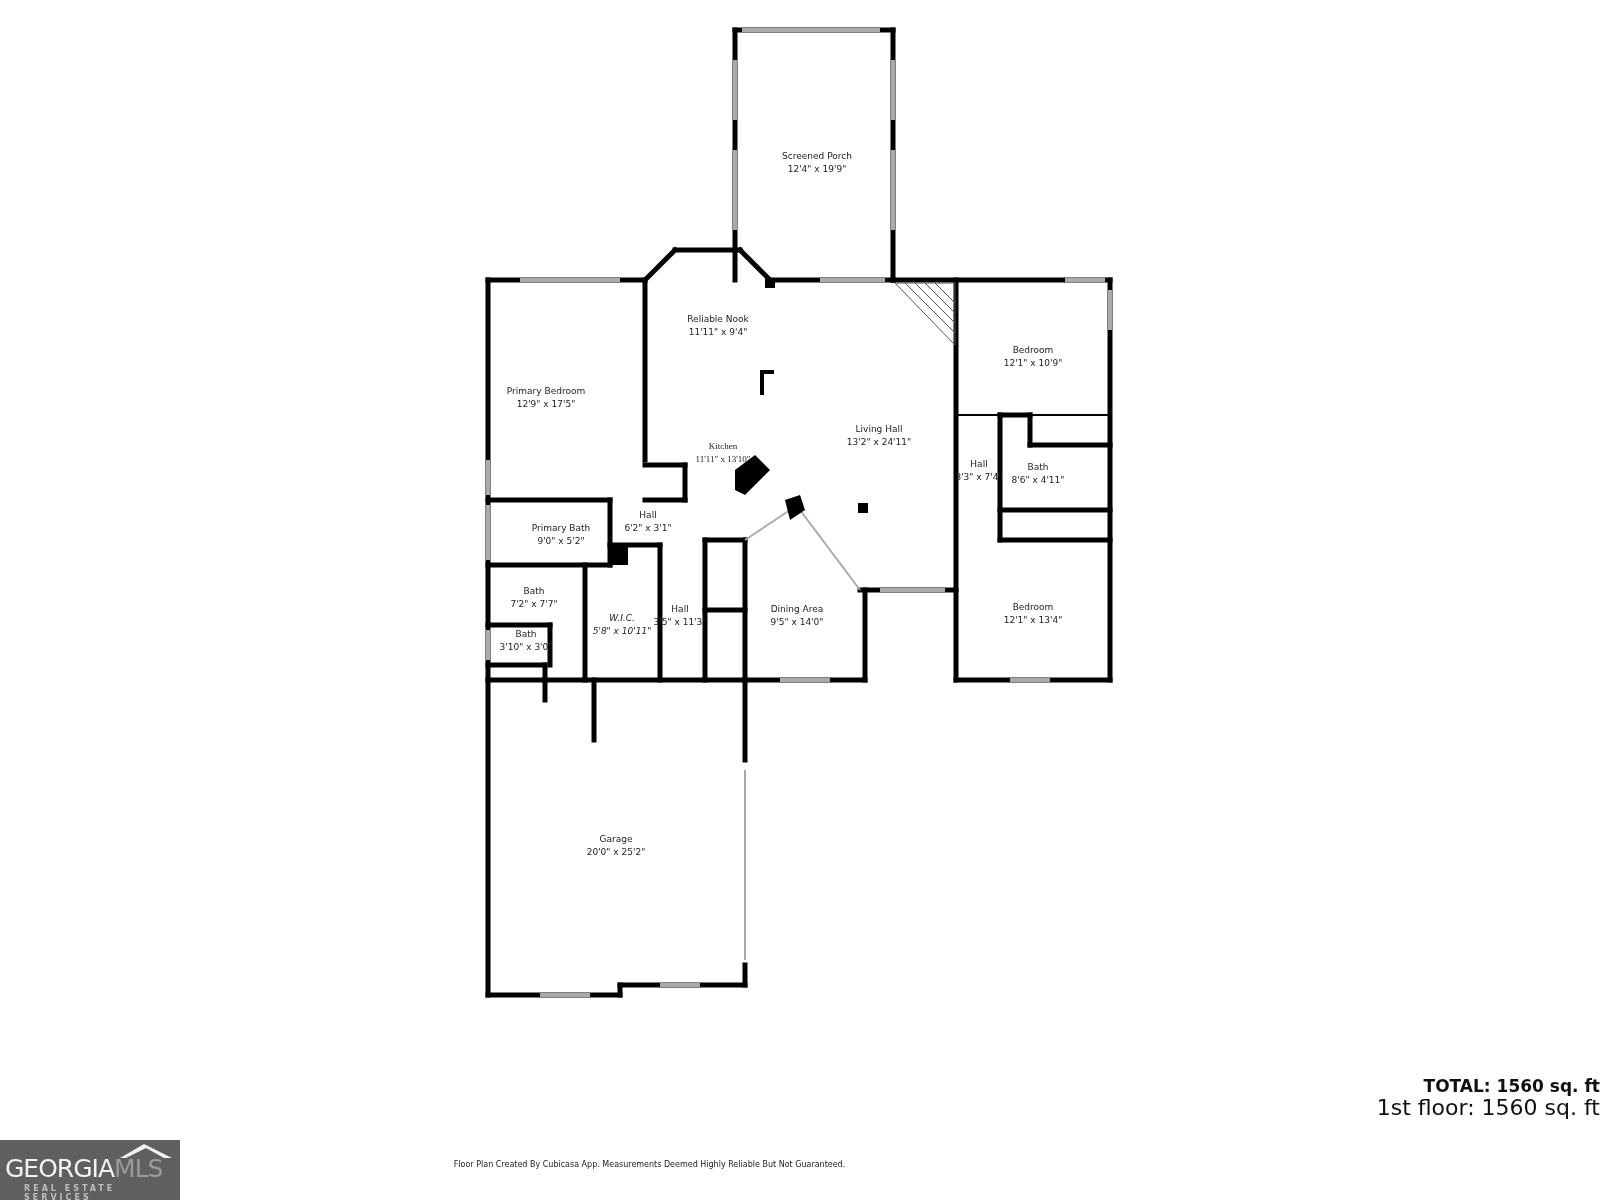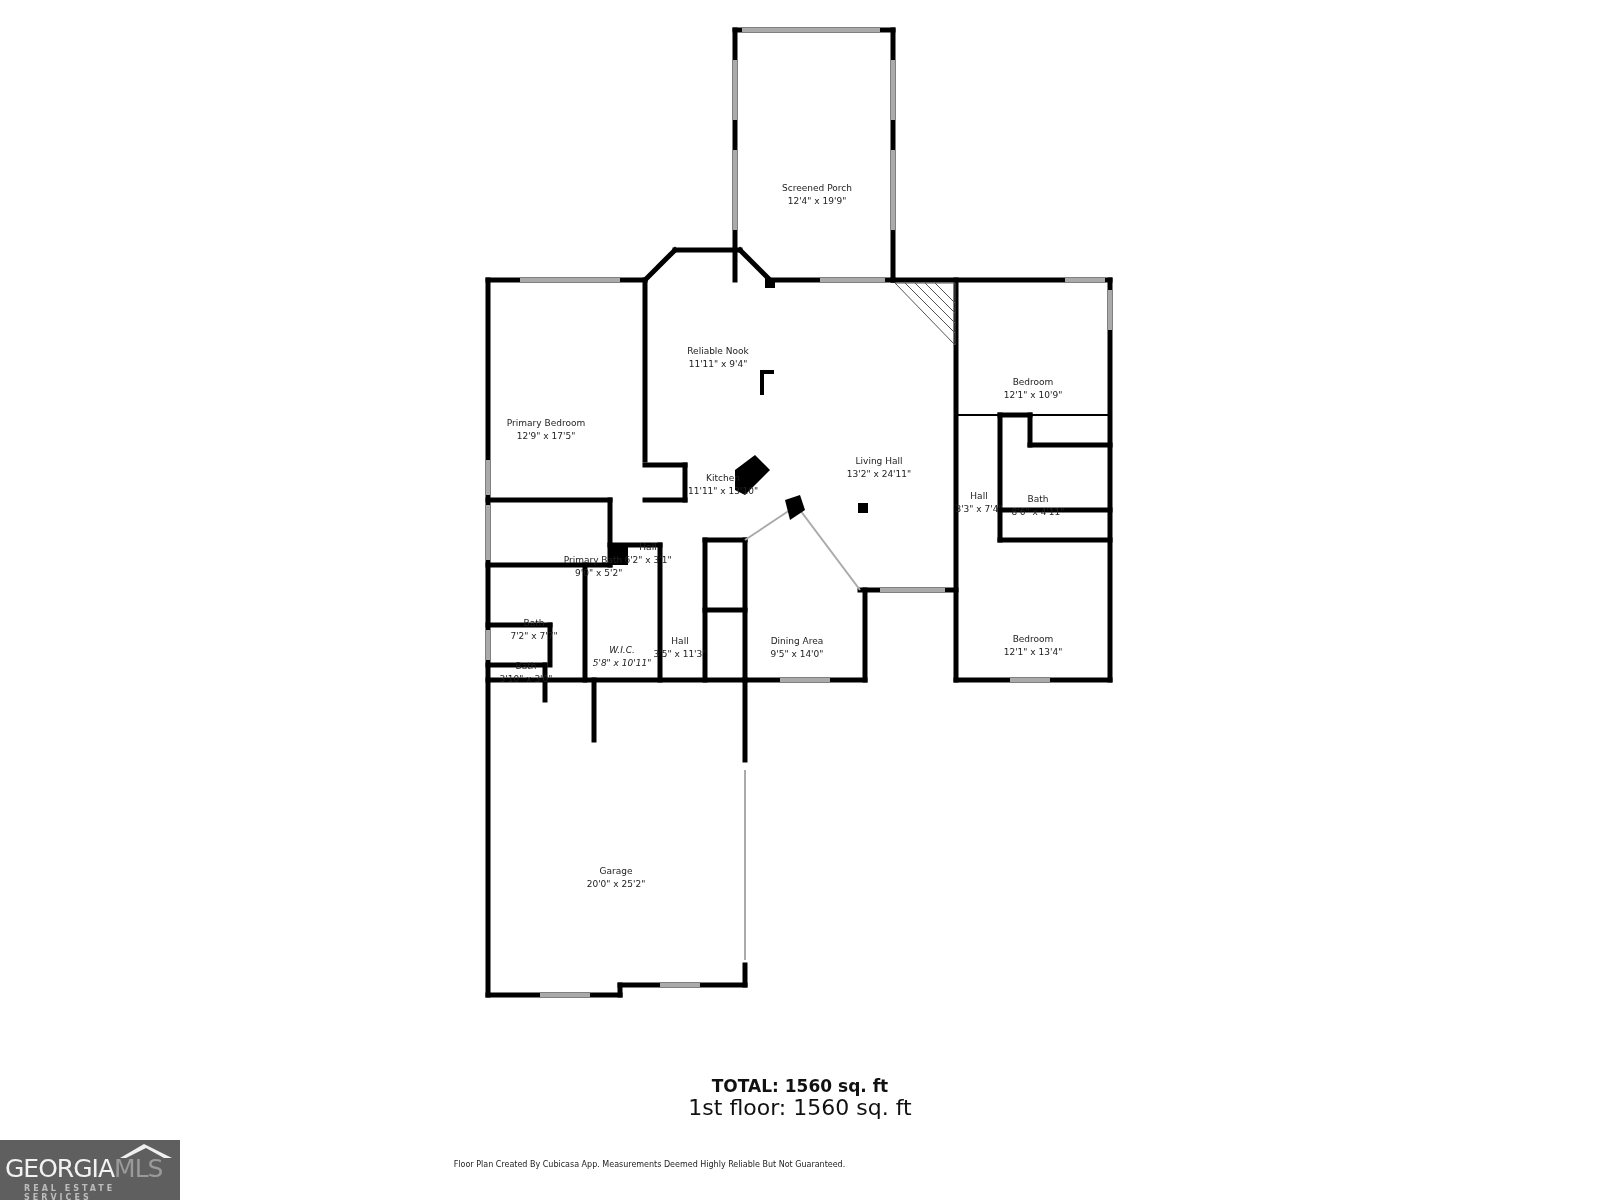--- a/index.html
+++ b/index.html
@@ -1,21 +1,21 @@
 <!DOCTYPE html>
 <html><head>
 <meta charset="utf-8">
 <style>
   html, body { margin: 0; padding: 0; background: #ffffff; }
   body { width: 1600px; height: 1200px; position: relative; overflow: hidden; font-family: "DejaVu Sans", sans-serif; }
   #plan { position: absolute; left: 0; top: 0; width: 1600px; height: 1200px; }
   .room-label { position: absolute; transform: translate(-50%, 0); text-align: center; font-size: 9px; color: #222; line-height: 13px; white-space: nowrap; }
-  .room-label .rname { display: block; margin-top: 32px; }
+  .room-label .rname { display: block; }
   .room-label .rdim { display: block; }
-  .summary { position: absolute; left: 0; width: 1600px; text-align: center; top: 1075px; color: #111; }
+  .summary { position: absolute; left: 0; width: 1600px; text-align: right; top: 1075px; color: #111; }
   .summary .total { font-weight: bold; font-size: 17px; line-height: 22px; }
   .summary .floor { font-size: 22px; line-height: 22px; }
   .summary .excluded { font-size: 17px; line-height: 22px; }
   .disclaimer { position: absolute; left: 0; width: 1299px; top: 1160px; text-align: center; font-size: 8px; color: #222; }
   .logo { position: absolute; left: 0; top: 1140px; width: 180px; height: 60px; background: #5f5f5f; }
   .logo .brand { position: absolute; left: 5px; top: 14px; font-size: 25px; color: #f2f2f2; letter-spacing: -1px; font-family: "DejaVu Sans", sans-serif; }
   .logo .brand .mls { color: #9a9a9a; }
   .logo .tagline { position: absolute; left: 24px; top: 44px; font-size: 8px; letter-spacing: 3px; color: #bdbdbd; font-weight: bold; }
   .logo svg { position: absolute; left: 120px; top: 0px; }
 </style>
@@ -128,41 +128,41 @@
   <span class="rdim">12'4" x 19'9"</span>
 </div>
 <div class="room-label" style="left:718px; top:313px;">
   <span class="rname">Reliable Nook</span>
   <span class="rdim">11'11" x 9'4"</span>
 </div>
 <div class="room-label" style="left:546px; top:385px;">
   <span class="rname">Primary Bedroom</span>
   <span class="rdim">12'9" x 17'5"</span>
 </div>
-<div class="room-label" style="left:723px; top:440px;">
+<div class="room-label" style="left:723px; top:440px;font-family:Liberation Serif, serif;">
   <span class="rname">Kitchen</span>
   <span class="rdim">11'11" x 13'10"</span>
 </div>
 <div class="room-label" style="left:879px; top:423px;">
   <span class="rname">Living Hall</span>
   <span class="rdim">13'2" x 24'11"</span>
 </div>
 <div class="room-label" style="left:1033px; top:344px;">
   <span class="rname">Bedroom</span>
   <span class="rdim">12'1" x 10'9"</span>
 </div>
 <div class="room-label" style="left:979px; top:458px;">
   <span class="rname">Hall</span>
   <span class="rdim">3'3" x 7'4"</span>
 </div>
 <div class="room-label" style="left:1038px; top:461px;">
   <span class="rname">Bath</span>
   <span class="rdim">8'6" x 4'11"</span>
 </div>
-<div class="room-label" style="left:593px; top:522px;text-align:right;">
+<div class="room-label" style="left:561px; top:522px;">
   <span class="rname">Primary Bath</span>
   <span class="rdim">9'0" x 5'2"</span>
 </div>
 <div class="room-label" style="left:648px; top:509px;">
   <span class="rname">Hall</span>
   <span class="rdim">6'2" x 3'1"</span>
 </div>
 <div class="room-label" style="left:534px; top:585px;">
   <span class="rname">Bath</span>
   <span class="rdim">7'2" x 7'7"</span>

